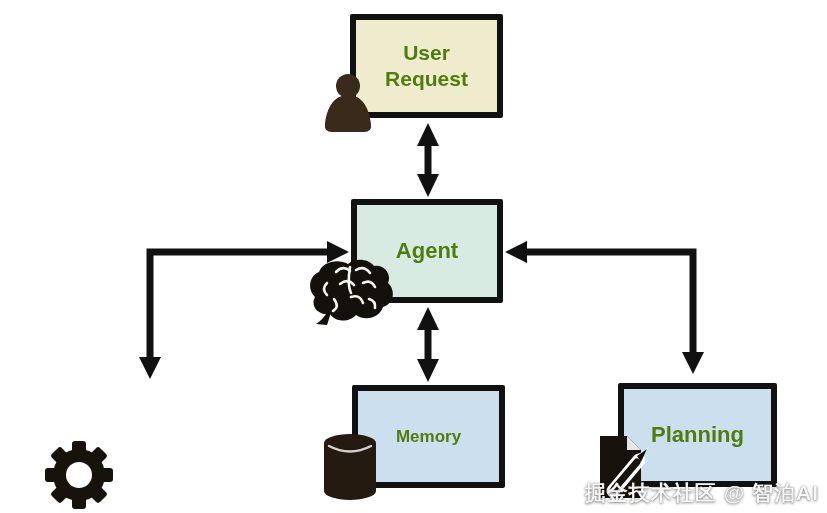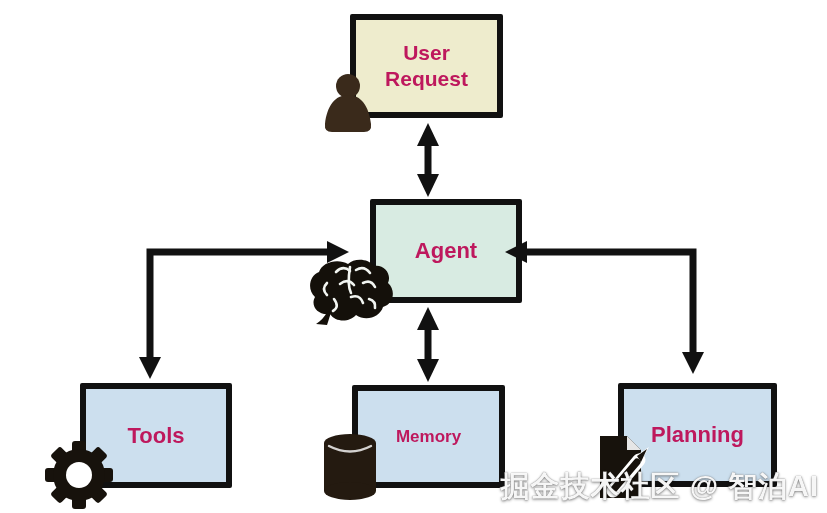--- a/index.html
+++ b/index.html
@@ -3,57 +3,54 @@
 <meta charset="utf-8">
 <style>
   html,body{margin:0;padding:0;background:#ffffff;}
   .canvas{
     position:relative;width:827px;height:513px;background:#ffffff;overflow:hidden;
     font-family:"Liberation Sans", sans-serif;
   }
   .node{
     position:absolute;box-sizing:border-box;border:6px solid #111111;border-radius:2px;
     display:flex;align-items:center;justify-content:center;text-align:center;
-    font-weight:700;color:#be185d;
+    font-weight:700;color:#4d7c0f;
   }
   .node .label{line-height:1.25;}
   #node-user-request{left:350px;top:14px;width:153px;height:104px;background:#eeeccd;font-size:21px;}
   #node-user-request .label{max-width:100px;}
-  #node-agent{left:351px;top:199px;width:152px;height:104px;background:#d8ebe2;font-size:22px;margin-left:19px;}
+  #node-agent{left:351px;top:199px;width:152px;height:104px;background:#d8ebe2;font-size:22px;}
   #node-tools{left:80px;top:383px;width:152px;height:105px;background:#ccdfee;font-size:22px;}
   #node-memory{left:352px;top:385px;width:153px;height:103px;background:#ccdfee;font-size:17px;}
   #node-planning{left:618px;top:383px;width:159px;height:104px;background:#ccdfee;font-size:22px;align-items:center;}
   svg.overlay{position:absolute;left:0;top:0;z-index:5;}
   svg.icon{position:absolute;z-index:6;}
   #icon-person{left:322px;top:72px;}
   #icon-brain{left:306px;top:256px;}
   #icon-gear{left:45px;top:433px;}
   #icon-db{left:322px;top:432px;}
   #icon-doc{left:597px;top:433px;}
   .watermark{
     position:absolute;right:8px;bottom:6px;z-index:9;
-    font-size:29px;font-weight:600;letter-spacing:1px;
+    font-size:21px;font-weight:600;letter-spacing:1px;
     color:rgba(255,255,255,0.95);
     text-shadow:0 1px 3px rgba(0,0,0,0.45), 0 0 1px rgba(100,100,100,0.9);
     white-space:nowrap;
   }
 </style>
 </head>
 <body>
 
 <div class="canvas">
 
   <div class="node" id="node-user-request">
     <span class="label">User Request</span>
   </div>
   <div class="node" id="node-agent">
     <span class="label">Agent</span>
-  </div>
-  <div class="node" id="node-tools">
-    <span class="label">Tools</span>
   </div>
   <div class="node" id="node-memory">
     <span class="label">Memory</span>
   </div>
   <div class="node" id="node-planning">
     <span class="label">Planning</span>
   </div>
 
   <svg class="overlay" width="827" height="513" viewBox="0 0 827 513">
     <g fill="#111111" stroke="#111111">

